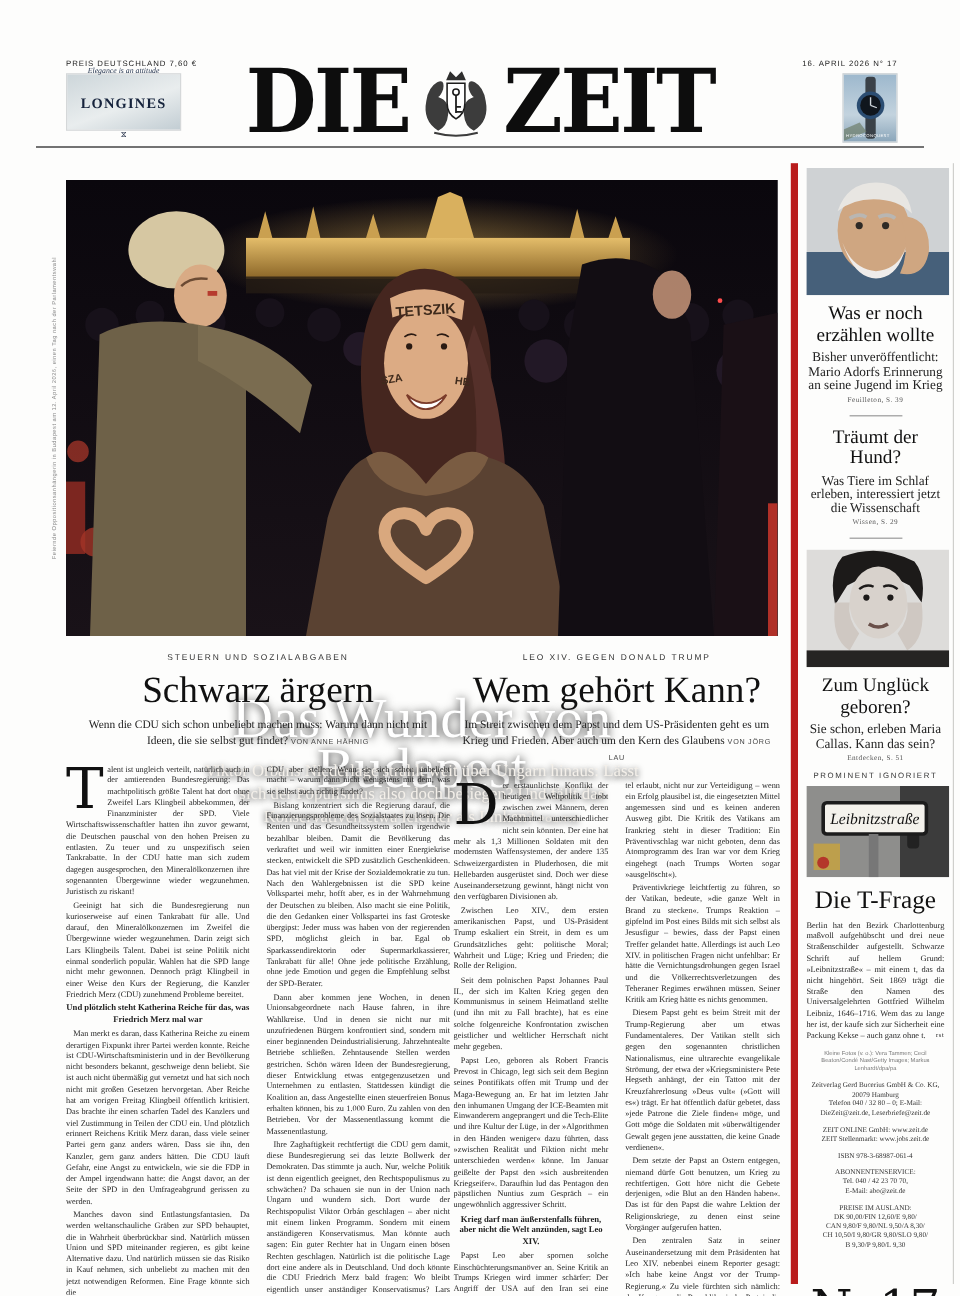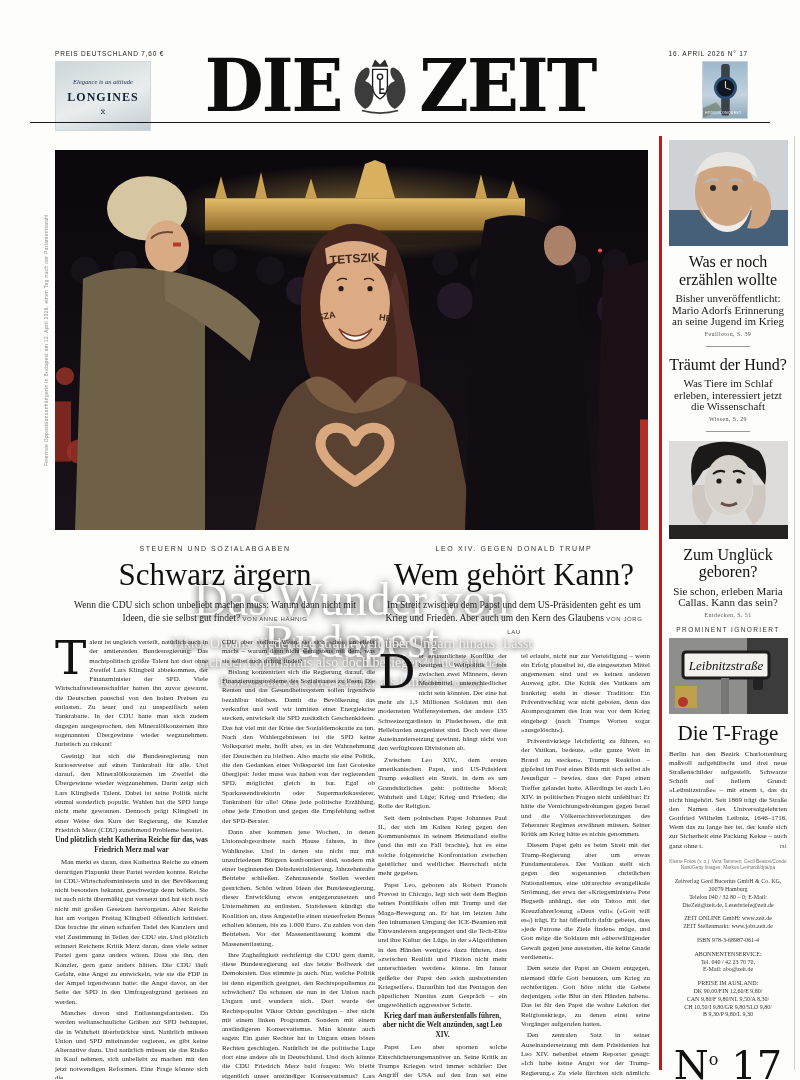--- a/index.html
+++ b/index.html
@@ -4,23 +4,23 @@
 <style>
   * { margin:0; padding:0; box-sizing:border-box; }
   html,body { background:#e9e9e7; }
   #page { position:relative; width:800px; height:1080px; margin:0 auto; background:#fdfdfc; overflow:hidden;
           font-family:"Liberation Serif", serif; color:#1a1a1a; }
 
   
   .top-label { position:absolute; top:50px; font-family:"Liberation Sans",sans-serif; font-size:6.5px; letter-spacing:.8px; color:#222; }
   #price-label { left:55px; }
   #date-label { right:52px; }
-  #ad-longines { position:absolute; left:55px; top:61px; width:96px; height:70px;
+  #ad-longines { position:absolute; left:55px; top:61px; width:96px; height:48px;
       background:linear-gradient(160deg,#cdd6da,#e9edee 55%,#c2cdd3); border:1px solid #d5d8d9;
-      display:flex; flex-direction:column; align-items:center; justify-content:center; gap:5px; }
+      display:flex; flex-direction:column; align-items:center; justify-content:center; gap:16px; }
   #ad-longines .script { font-style:italic; font-size:6.5px; color:#24344e; }
   #ad-longines .brand { font-size:12px; letter-spacing:1px; font-weight:bold; color:#16233c; }
   #ad-longines .wings { font-size:7px; color:#16233c; line-height:4px; }
   #masthead { position:absolute; left:150px; right:150px; top:48px; height:74px;
       display:flex; align-items:center; justify-content:center; gap:4px; }
   .mast-word { font-family:"DejaVu Serif", serif; font-weight:bold; font-size:68px; line-height:68px;
       letter-spacing:-2px; transform:scaleY(1.08); color:#0d0d0d; }
   #crest { width:66px; height:64px; margin:0 2px; }
   #ad-watch { position:absolute; right:52px; top:61px; width:46px; height:58px;
       background:linear-gradient(180deg,#9db8cd,#c3d3de 60%,#8ba6ba); border:1px solid #c9cfd3; overflow:hidden; }
@@ -49,21 +49,21 @@
   .byline { font-family:"Liberation Sans",sans-serif; font-size:6px; letter-spacing:.6px; color:#444; }
   .cols { display:flex; gap:14px; margin-top:12px; height:442px; overflow:hidden; }
   .col { flex:1 1 0; text-align:justify; font-size:6.9px; line-height:9.3px; color:#1f1f1f; overflow:hidden; }
   .col p { margin:0 0 2px 0; text-indent:0; }
   .col p + p { text-indent:6px; }
   .dropcap { float:left; font-size:47px; line-height:38px; padding:2px 3px 0 0; font-family:"DejaVu Serif",serif; color:#111; }
   .crosshead { font-weight:bold; text-align:center; font-size:7.2px; line-height:9.5px; margin:5px 0; text-indent:0 !important; }
 
   
   #sidebar { position:absolute; left:659px; top:136px; width:136px; height:934px;
-      border-left:3px solid #b91c1c; border-right:1px solid #cfcfcc; padding:4px 7px 0; text-align:center; }
+      border-left:6px solid #b91c1c; border-right:1px solid #cfcfcc; padding:4px 7px 0; text-align:center; }
   .sb-photo { width:119px; margin:0 auto; display:block; }
   .sb-headline { font-size:16px; line-height:17.5px; margin-top:7px; color:#111; }
   .sb-dek { font-size:11px; line-height:11.5px; margin-top:5px; color:#222; }
   .sb-ref { font-size:6px; letter-spacing:.4px; color:#555; margin-top:3px; }
   .sb-divider { width:44px; height:1px; background:#999; margin:9px auto; }
   .sb-kicker { font-family:"Liberation Sans",sans-serif; font-size:6.5px; letter-spacing:1.4px; color:#333; margin:8px 0 5px; }
   .sb-big-head { font-size:21px; line-height:22px; margin-top:8px; color:#111; }
   #tfrage-body { text-align:justify; font-size:7px; line-height:9.2px; margin-top:6px; color:#1f1f1f; }
   #tfrage-body .sig { float:right; font-size:5.5px; letter-spacing:.5px; }
   .sb-credits { font-size:4.8px; line-height:6.2px; color:#777; margin-top:8px; font-family:"Liberation Sans",sans-serif; }

